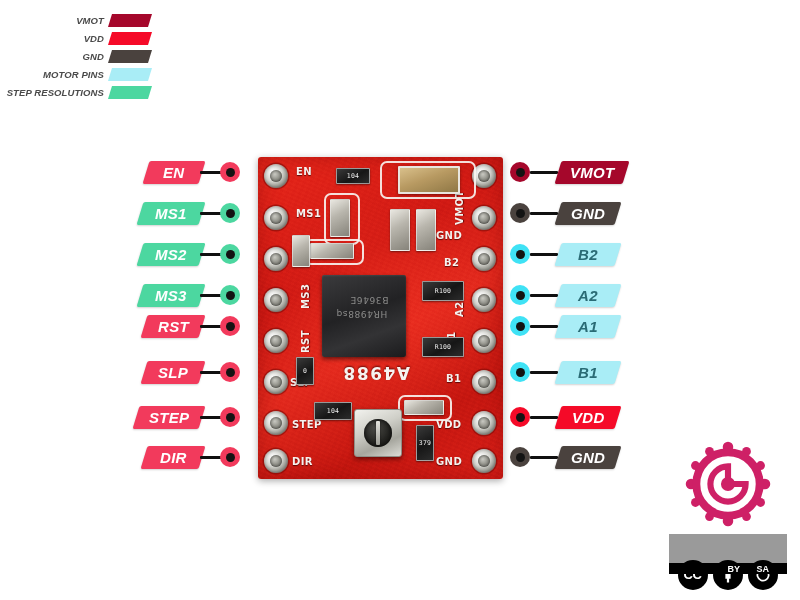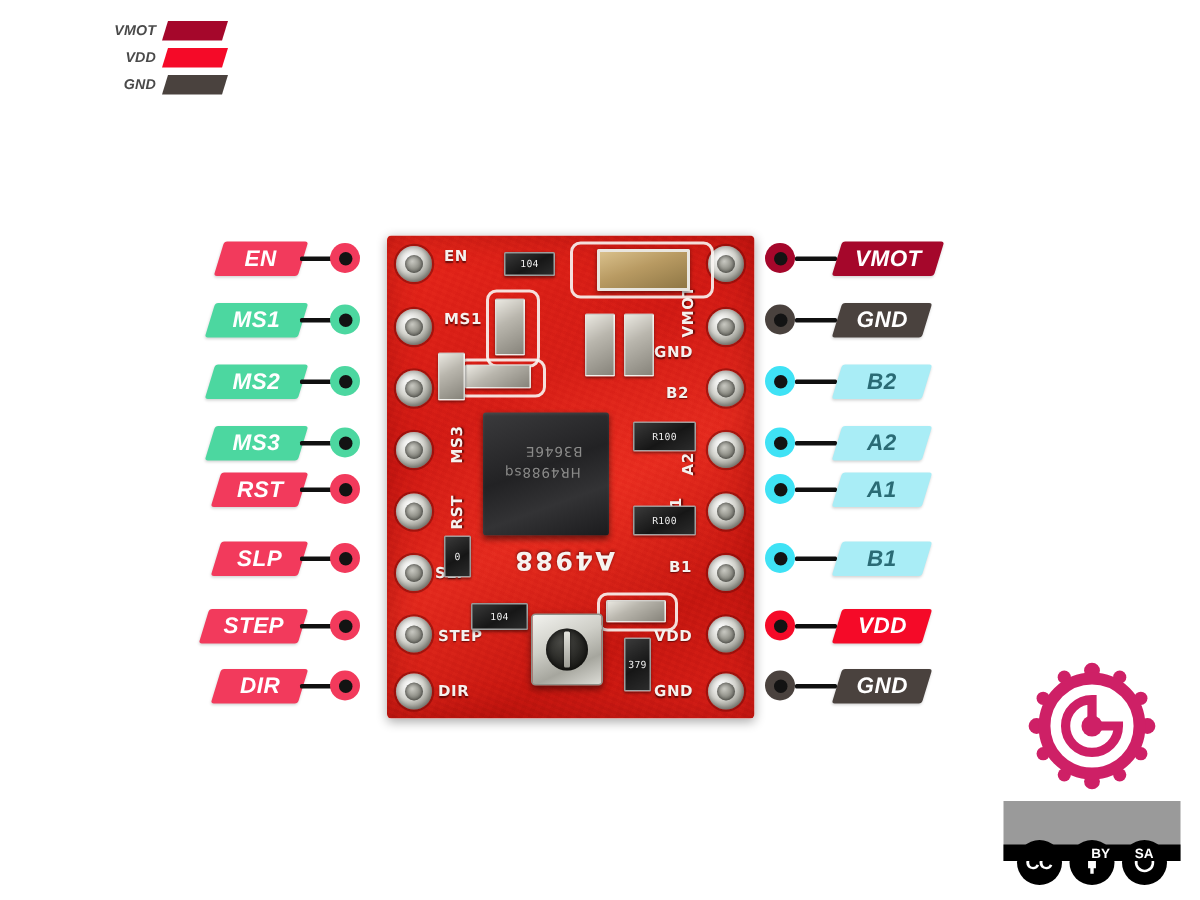--- a/index.html
+++ b/index.html
@@ -182,20 +182,28 @@
         <div class="legend-label">VMOT</div>
         <div class="legend-swatch" style="background: rgb(165, 7, 43);"></div>
       </div>
       <div class="legend-row">
         <div class="legend-label">VDD</div>
         <div class="legend-swatch" style="background: rgb(245, 10, 40);"></div>
       </div>
       <div class="legend-row">
         <div class="legend-label">GND</div>
         <div class="legend-swatch" style="background: rgb(74, 66, 62);"></div>
+      </div>
+      <div class="legend-row">
+        <div class="legend-label">MOTOR PINS</div>
+        <div class="legend-swatch" style="background: rgb(169, 237, 246);"></div>
+      </div>
+      <div class="legend-row">
+        <div class="legend-label">STEP RESOLUTIONS</div>
+        <div class="legend-swatch" style="background: rgb(76, 215, 160);"></div>
       </div>
     </div>
 
   <div id="board">
     <div class="noise"></div>
 
     <div class="pad" style="left:6px;top:7px"></div>
     <div class="pad" style="left:6px;top:49px"></div>
     <div class="pad" style="left:6px;top:90px"></div>
     <div class="pad" style="left:6px;top:131px"></div>

